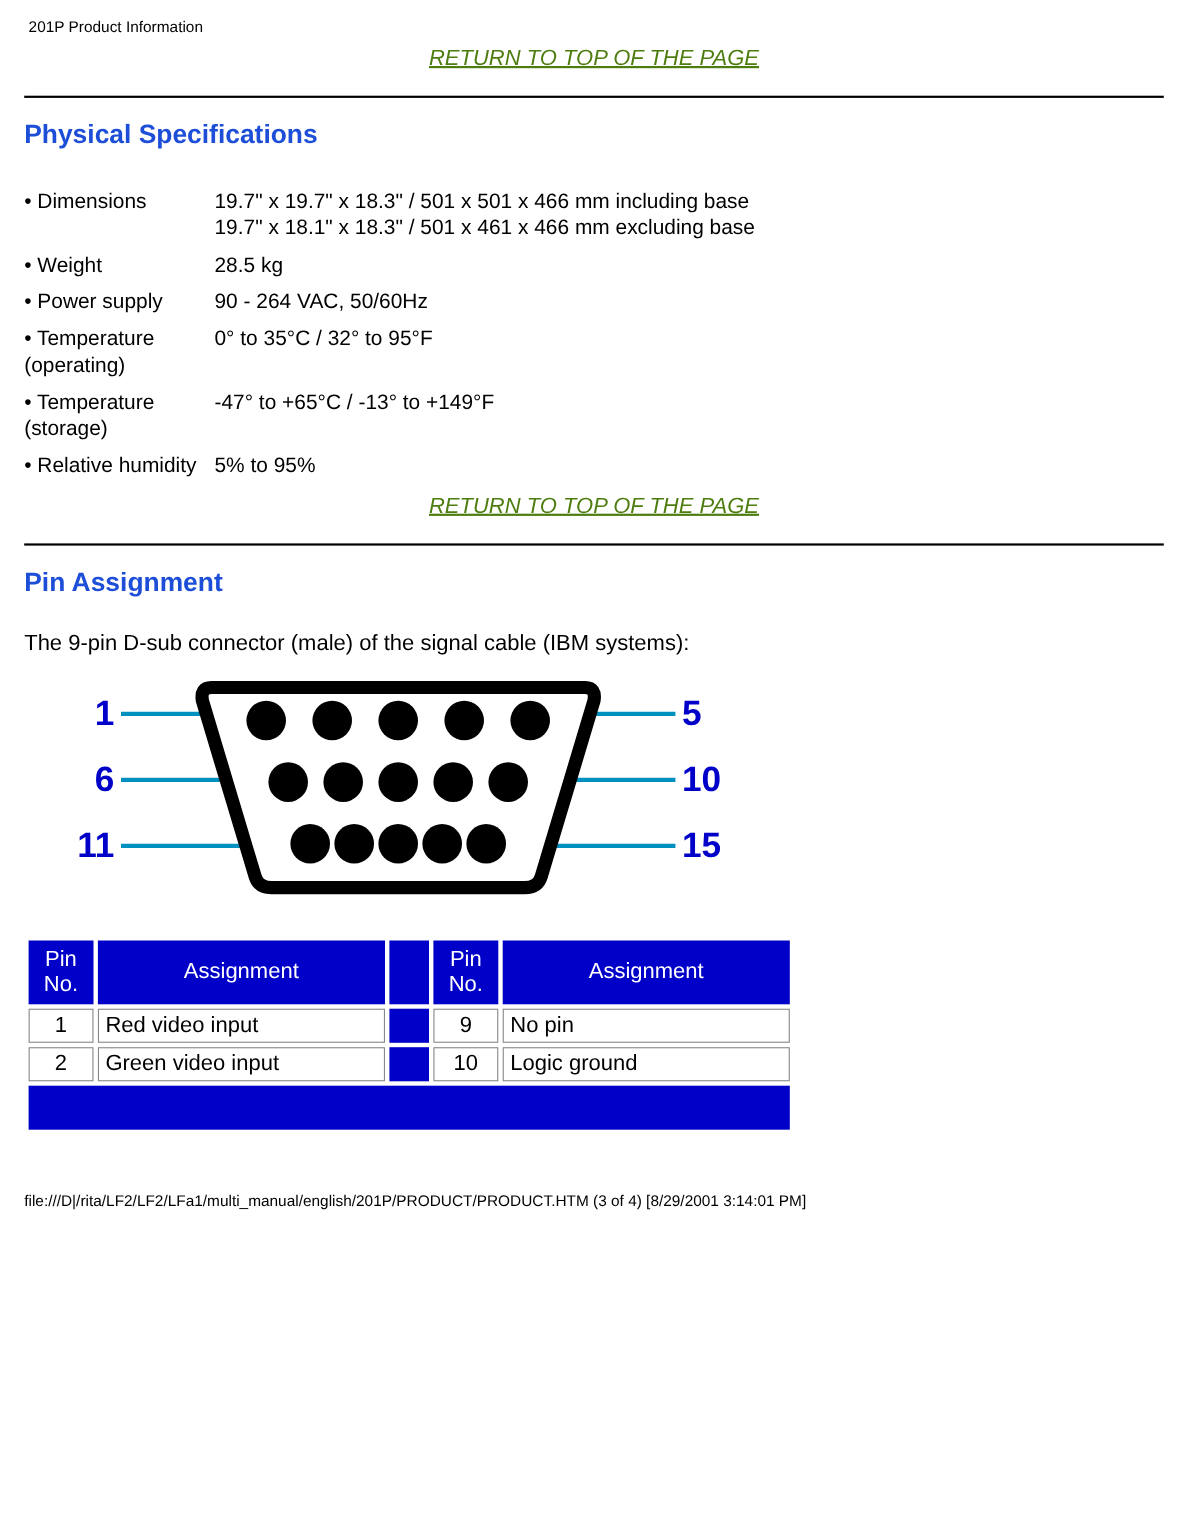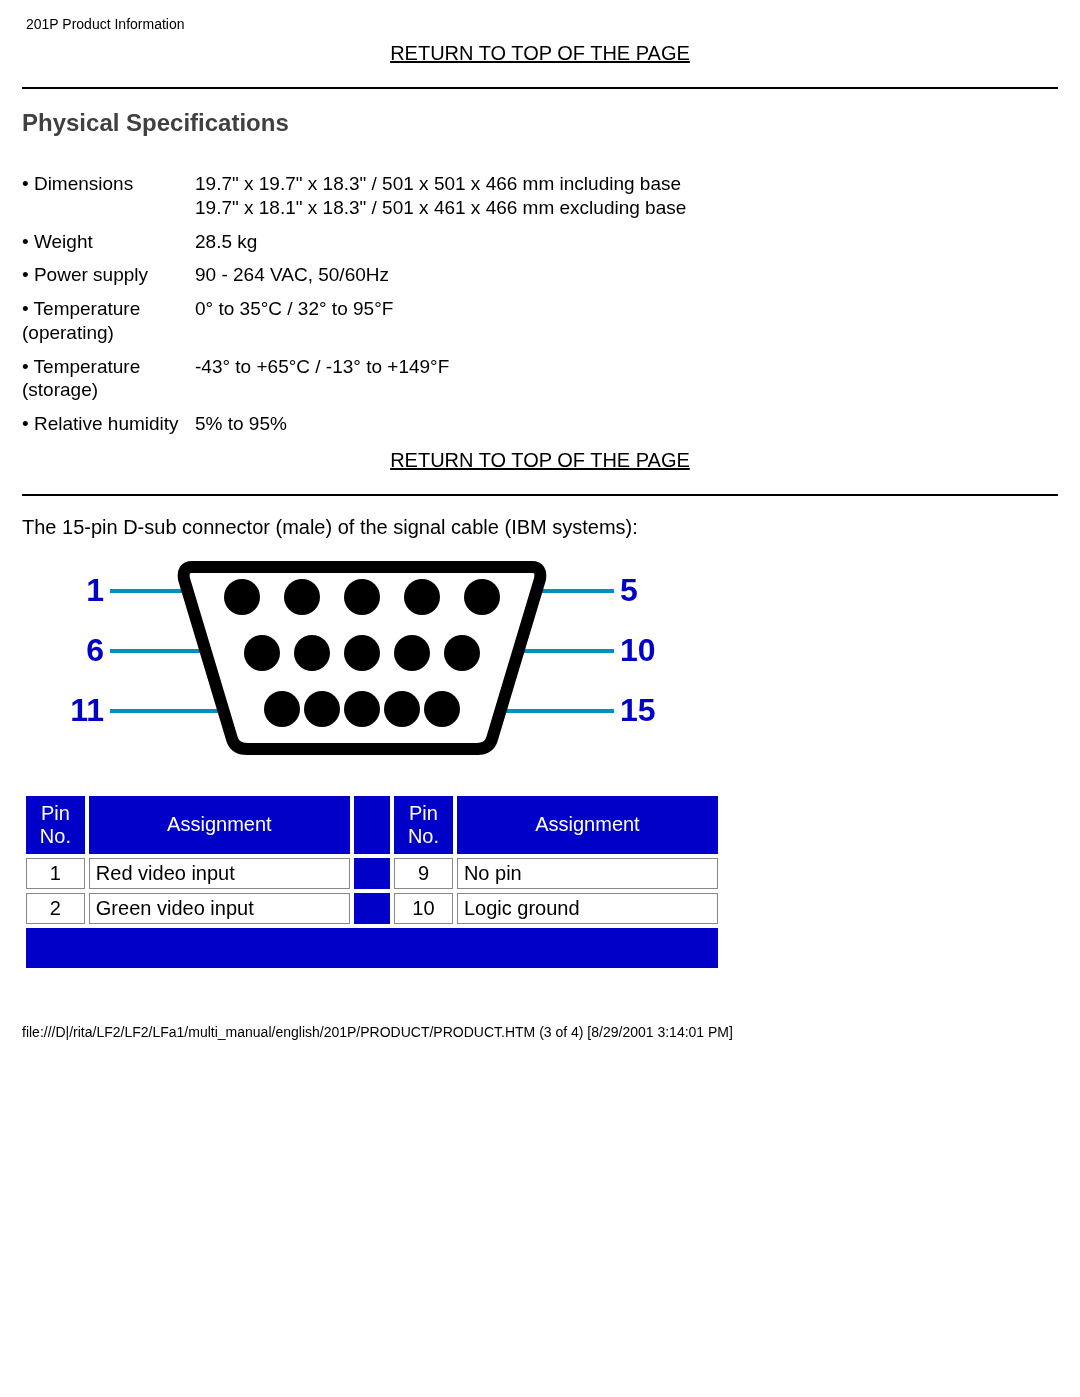--- a/index.html
+++ b/index.html
@@ -17,31 +17,32 @@
   }
   .header-text {
     font-size: 14px;
     margin: 6px 0 10px 4px;
   }
   .top-link {
     text-align: center;
     margin: 8px 0 22px 0;
   }
   .top-link a {
-    color: #000000;
+    color: #4d7c0f;
     text-decoration: underline;
     font-size: 20px;
+    font-style: italic;
   }
   hr.sep {
     border: none;
     border-top: 2px solid #000;
     margin: 10px 0 20px 0;
   }
   h2.section {
-    color: #404040;
+    color: #1d4ed8;
     font-size: 24px;
     font-weight: bold;
     margin: 6px 0 30px 0;
   }
   table.specs {
     border-collapse: collapse;
     font-size: 19px;
   }
   table.specs td {
     vertical-align: top;
@@ -130,39 +131,40 @@
     <tr>
       <td class="label">• Power supply</td>
       <td>90 - 264 VAC, 50/60Hz</td>
     </tr>
     <tr>
       <td class="label">• Temperature (operating)</td>
       <td>0° to 35°C / 32° to 95°F</td>
     </tr>
     <tr>
       <td class="label">• Temperature (storage)</td>
-      <td>-43° to +65°C / -13° to +149°F</td>
+      <td>-47° to +65°C / -13° to +149°F</td>
     </tr>
     <tr>
       <td class="label">• Relative humidity</td>
       <td>5% to 95%</td>
     </tr>
   </tbody>
     </table>
 
 
 
   <div class="top-link">
     <a href="#">RETURN TO TOP OF THE PAGE</a>
   </div>
 
   <hr class="sep">
 
-
-  <div class="desc">The 15-pin D-sub connector (male) of the signal cable (IBM systems):</div>
+  <h2 class="section">Pin Assignment</h2>
+
+  <div class="desc">The 9-pin D-sub connector (male) of the signal cable (IBM systems):</div>
 
   <div class="diagram-wrap">
     <svg width="680" height="210" viewBox="0 0 680 210">
 
       <text x="82" y="52" font-family="Arial" font-size="32" font-weight="bold" fill="#0000c8" text-anchor="end">1</text>
       <text x="82" y="112" font-family="Arial" font-size="32" font-weight="bold" fill="#0000c8" text-anchor="end">6</text>
       <text x="82" y="172" font-family="Arial" font-size="32" font-weight="bold" fill="#0000c8" text-anchor="end">11</text>
 
       <text x="598" y="52" font-family="Arial" font-size="32" font-weight="bold" fill="#0000c8">5</text>
       <text x="598" y="112" font-family="Arial" font-size="32" font-weight="bold" fill="#0000c8">10</text>

